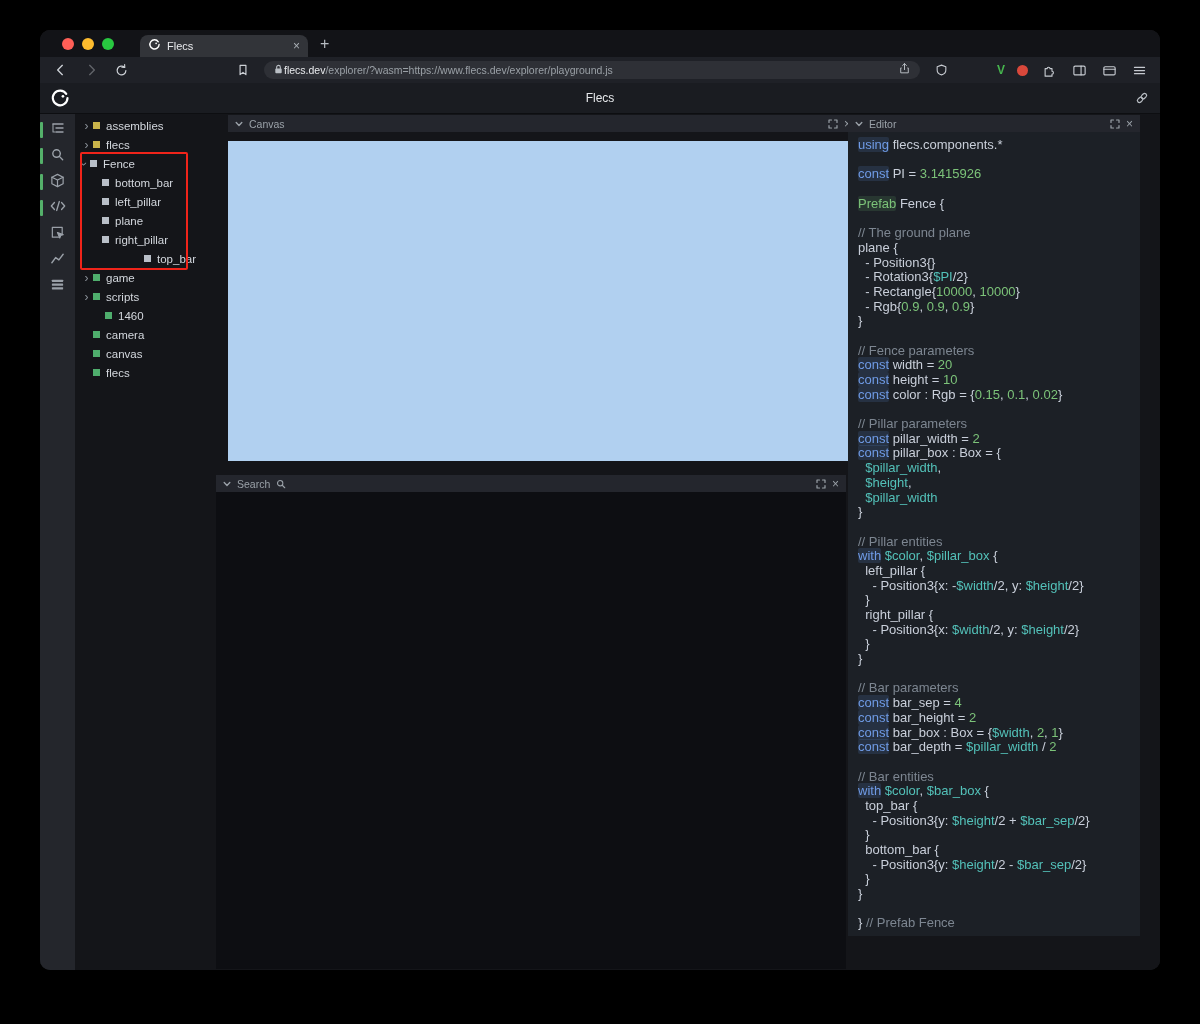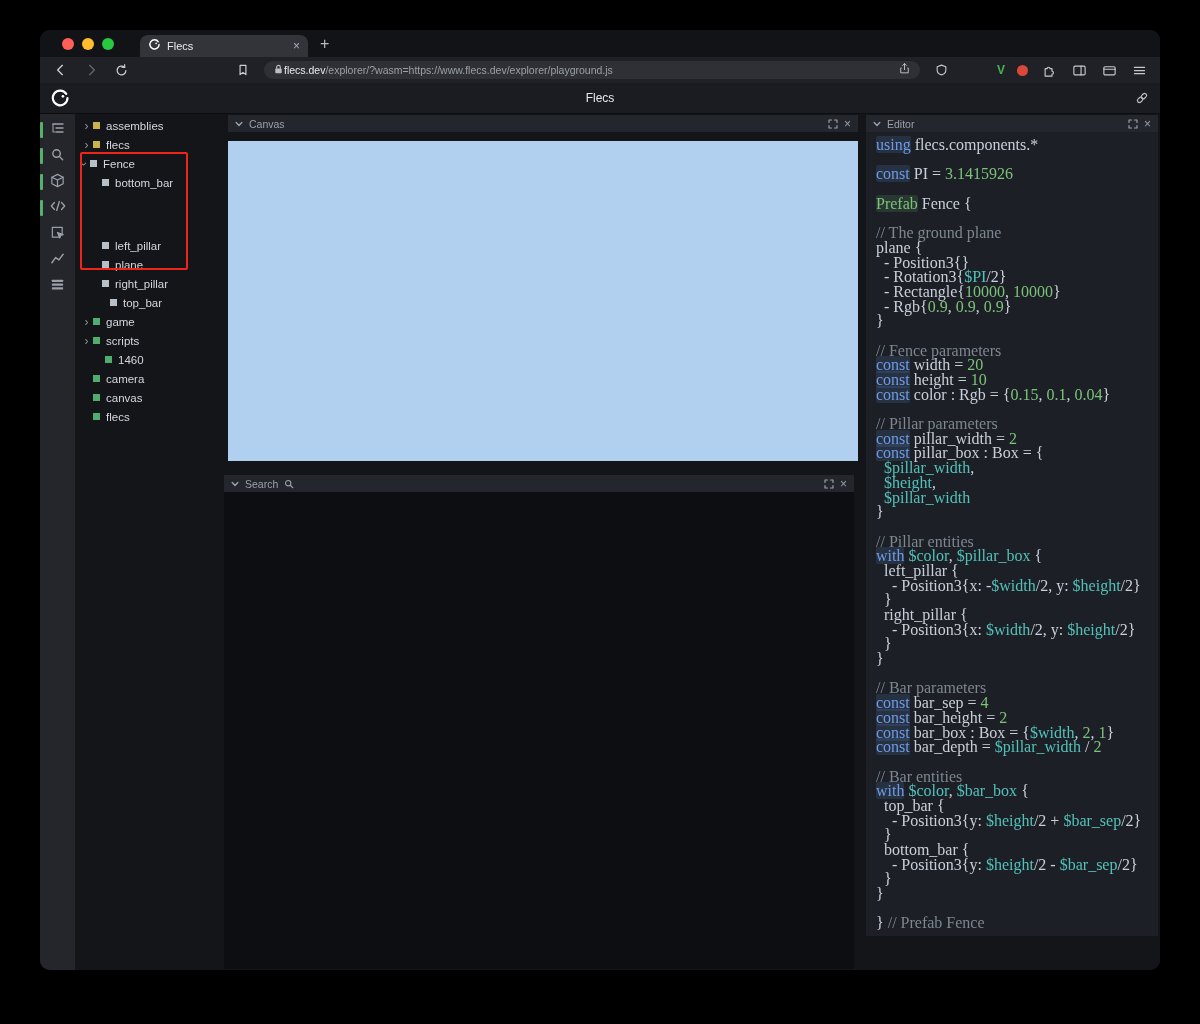--- a/index.html
+++ b/index.html
@@ -69,27 +69,27 @@
   .panel { position:absolute; }
   .panel-header { height:17px; background:#24262d; display:flex; align-items:center;
                   padding:0 7px; gap:6px; color:#9aa1a8; font-size:10.5px; }
   .panel-header .spacer { flex:1; }
   .ph-ic { display:flex; align-items:center; }
   .ph-close { font-size:12px; line-height:12px; color:#9aa1a8; }
 
   .canvas-panel { left:188px; top:1px; width:630px; }
   .canvas-body { margin-top:9px; height:320px; }
 
-  .search-panel { left:184px; top:361px; width:630px; height:494px; background:#0d0e12; }
+  .search-panel { left:176px; top:361px; width:630px; height:494px; background:#0d0e12; }
   .search-body { height:477px; background:#0d0e12; }
 
-  .editor-panel { left:826px; top:1px; width:292px; height:821px; background:#1c2026; overflow:hidden; }
+  .editor-panel { left:808px; top:1px; width:292px; height:821px; background:#1c2026; overflow:hidden; }
   .editor-body { padding:6px 4px 0 10px; }
-  .code-line { white-space:pre; font-family:Liberation Serif, serif;
-               font-size:16px; line-height:14.7px; height:14.7px; }
+  .code-line { white-space:pre; font-family:Liberation Sans, sans-serif;
+               font-size:13px; line-height:14.7px; height:14.7px; }
   .tk-pl { color:#c9cfda; }
   .tk-kw { color:#6f9be6; background:rgba(95,140,220,.16); border-radius:2px; }
   .tk-pf { color:#7cc379; background:rgba(110,200,120,.14); border-radius:2px; }
   .tk-num { color:#7cc379; }
   .tk-var { color:#53c1b9; }
   .tk-cm { color:#7d8691; }
 
   svg { stroke-linecap:round; stroke-linejoin:round; }
 </style>
 </head>
@@ -271,36 +271,36 @@
         <div class="tree-row" style="padding-left: 4px;">
           <span class="tree-arrow open">›</span>
           <span class="tree-square" style="background: rgb(185, 191, 200);"></span>
           <span class="tree-label">Fence</span>
         </div>
         <div class="tree-row" style="padding-left: 16px;">
           <span class="tree-arrow"></span>
           <span class="tree-square" style="background: rgb(185, 191, 200);"></span>
           <span class="tree-label">bottom_bar</span>
         </div>
-        <div class="tree-row" style="padding-left: 16px; margin-top: 44px;">
+        <div class="tree-row" style="padding-left: 16px;">
           <span class="tree-arrow"></span>
           <span class="tree-square" style="background: rgb(185, 191, 200);"></span>
           <span class="tree-label">left_pillar</span>
         </div>
         <div class="tree-row" style="padding-left: 16px;">
           <span class="tree-arrow"></span>
           <span class="tree-square" style="background: rgb(185, 191, 200);"></span>
           <span class="tree-label">plane</span>
         </div>
         <div class="tree-row" style="padding-left: 16px;">
           <span class="tree-arrow"></span>
           <span class="tree-square" style="background: rgb(185, 191, 200);"></span>
           <span class="tree-label">right_pillar</span>
         </div>
-        <div class="tree-row" style="padding-left: 24px;">
+        <div class="tree-row" style="padding-left: 16px; margin-left: 42px;">
           <span class="tree-arrow"></span>
           <span class="tree-square" style="background: rgb(185, 191, 200);"></span>
           <span class="tree-label">top_bar</span>
         </div>
         <div class="tree-row" style="padding-left: 7px;">
           <span class="tree-arrow">›</span>
           <span class="tree-square" style="background: rgb(79, 174, 109);"></span>
           <span class="tree-label">game</span>
         </div>
         <div class="tree-row" style="padding-left: 7px;">
@@ -403,21 +403,21 @@
           <div class="code-line"><span class="tk-pl">plane {</span></div>
           <div class="code-line"><span class="tk-pl">  - Position3{}</span></div>
           <div class="code-line"><span class="tk-pl">  - Rotation3{</span><span class="tk-var">$PI</span><span class="tk-pl">/2}</span></div>
           <div class="code-line"><span class="tk-pl">  - Rectangle{</span><span class="tk-num">10000</span><span class="tk-pl">, </span><span class="tk-num">10000</span><span class="tk-pl">}</span></div>
           <div class="code-line"><span class="tk-pl">  - Rgb{</span><span class="tk-num">0.9</span><span class="tk-pl">, </span><span class="tk-num">0.9</span><span class="tk-pl">, </span><span class="tk-num">0.9</span><span class="tk-pl">}</span></div>
           <div class="code-line"><span class="tk-pl">}</span></div>
           <div class="code-line">&nbsp;</div>
           <div class="code-line"><span class="tk-cm">// Fence parameters</span></div>
           <div class="code-line"><span class="tk-kw">const</span><span class="tk-pl"> width = </span><span class="tk-num">20</span></div>
           <div class="code-line"><span class="tk-kw">const</span><span class="tk-pl"> height = </span><span class="tk-num">10</span></div>
-          <div class="code-line"><span class="tk-kw">const</span><span class="tk-pl"> color : Rgb = {</span><span class="tk-num">0.15</span><span class="tk-pl">, </span><span class="tk-num">0.1</span><span class="tk-pl">, </span><span class="tk-num">0.04</span><span class="tk-pl">}</span></div>
+          <div class="code-line"><span class="tk-kw">const</span><span class="tk-pl"> color : Rgb = {</span><span class="tk-num">0.15</span><span class="tk-pl">, </span><span class="tk-num">0.1</span><span class="tk-pl">, </span><span class="tk-num">0.02</span><span class="tk-pl">}</span></div>
           <div class="code-line">&nbsp;</div>
           <div class="code-line"><span class="tk-cm">// Pillar parameters</span></div>
           <div class="code-line"><span class="tk-kw">const</span><span class="tk-pl"> pillar_width = </span><span class="tk-num">2</span></div>
           <div class="code-line"><span class="tk-kw">const</span><span class="tk-pl"> pillar_box : Box = {</span></div>
           <div class="code-line"><span class="tk-pl">  </span><span class="tk-var">$pillar_width</span><span class="tk-pl">,</span></div>
           <div class="code-line"><span class="tk-pl">  </span><span class="tk-var">$height</span><span class="tk-pl">,</span></div>
           <div class="code-line"><span class="tk-pl">  </span><span class="tk-var">$pillar_width</span></div>
           <div class="code-line"><span class="tk-pl">}</span></div>
           <div class="code-line">&nbsp;</div>
           <div class="code-line"><span class="tk-cm">// Pillar entities</span></div>

